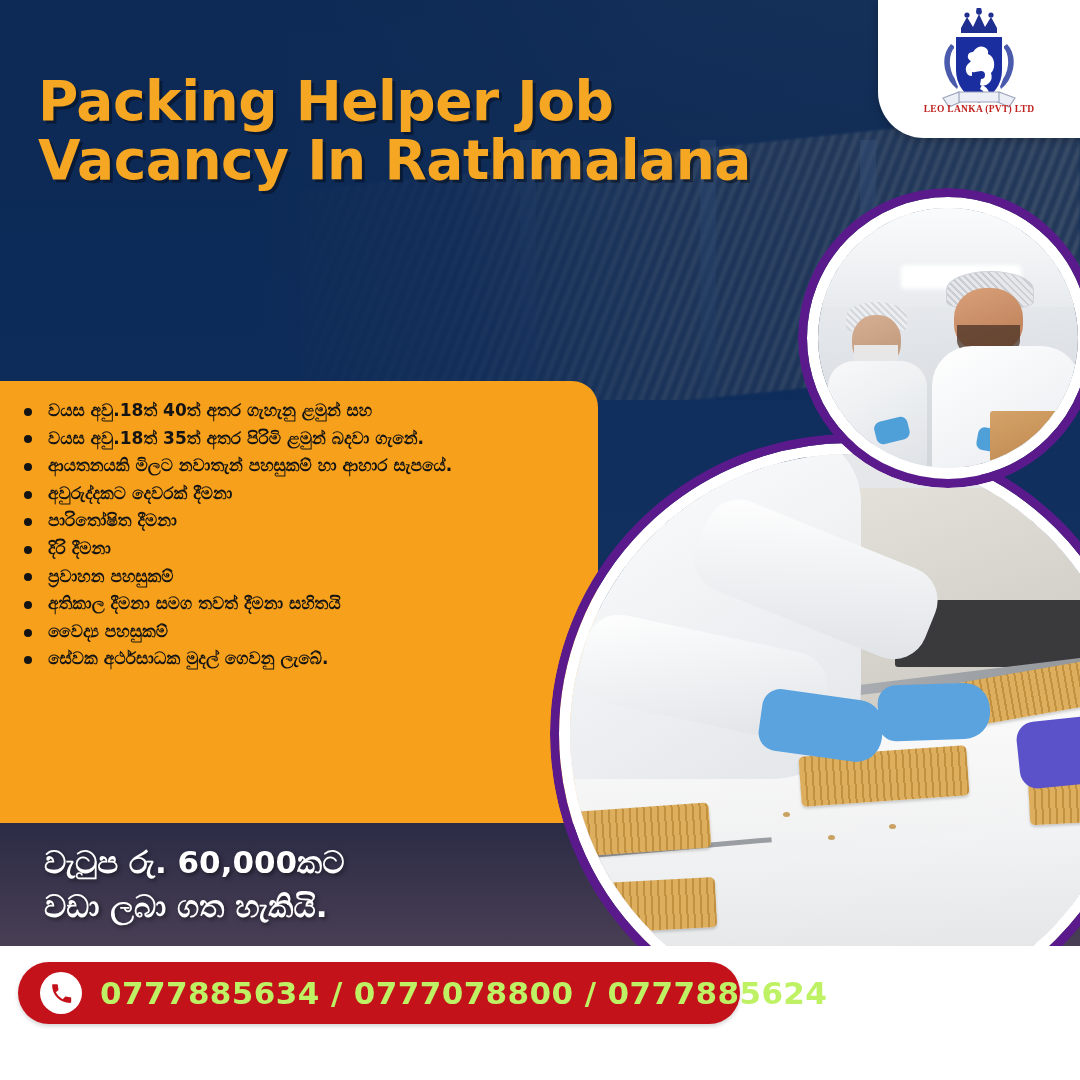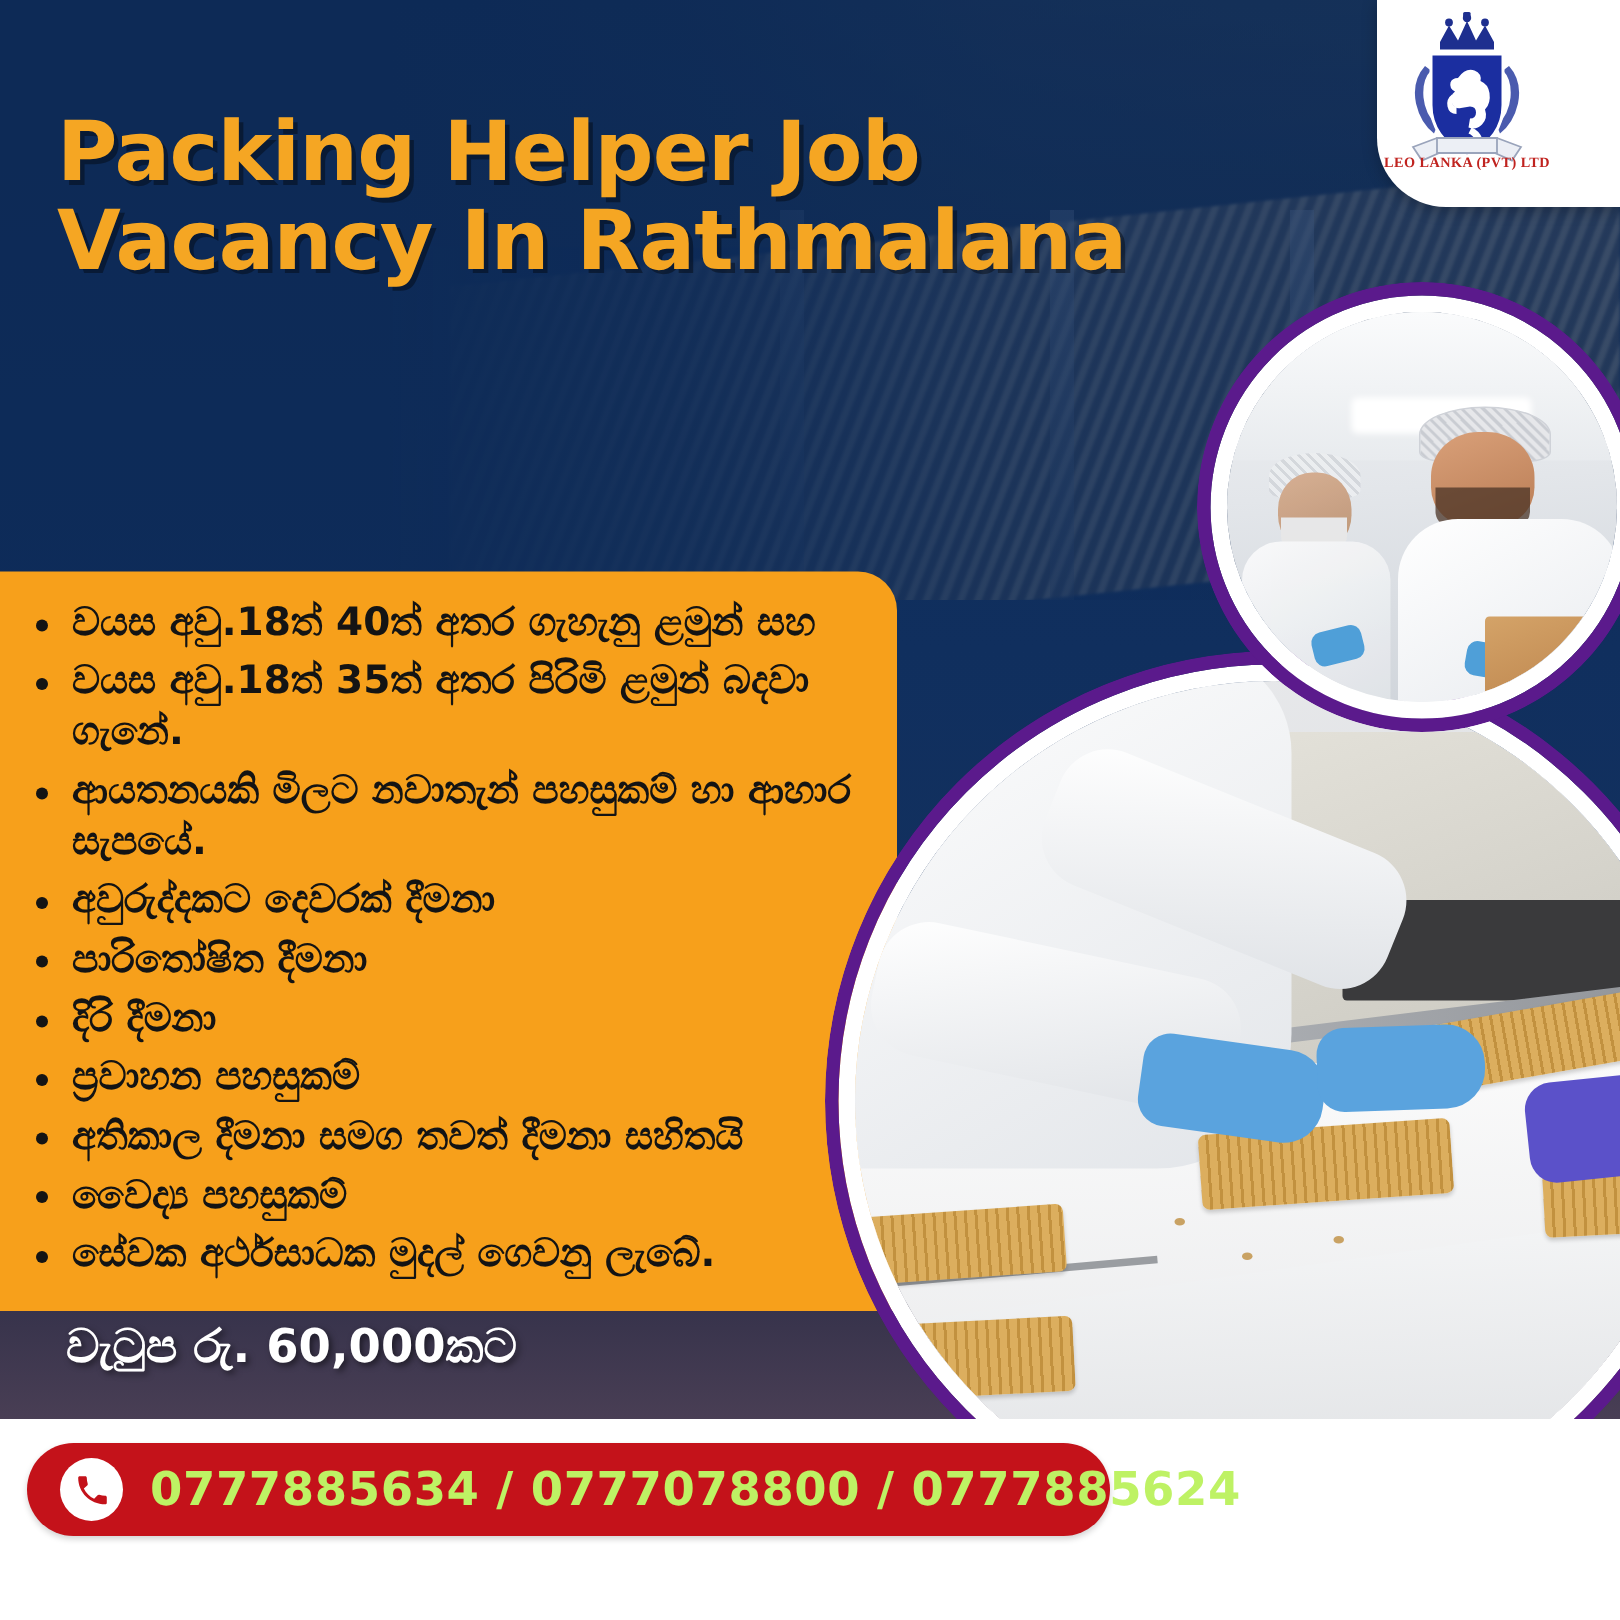--- a/index.html
+++ b/index.html
@@ -43,26 +43,26 @@
     background:linear-gradient(180deg,rgba(150,170,200,.45),rgba(60,80,110,.35));
   }
   .hdr-photo .veil{
     position:absolute; inset:0;
     background:linear-gradient(90deg,#0d2a56 0%,#0d2a56 24%,rgba(13,42,86,.86) 42%,rgba(13,42,86,.55) 62%,rgba(13,42,86,.35) 100%);
   }
 
   
   .logo-card{
     position:absolute; right:0; top:0;
-    width:162px; height:138px;
+    width:202px; height:138px;
     background:#ffffff;
     border-bottom-left-radius:46px;
     border-bottom-right-radius:0;
     box-shadow:0 2px 10px rgba(0,0,0,.25);
-    display:flex; flex-direction:column; align-items:flex-start; justify-content:flex-start;
+    display:flex; flex-direction:column; align-items:center; justify-content:flex-start;
     padding-top:8px;
     overflow:hidden;
     z-index:40;
   }
   .logo-mark{ width:120px; height:112px; position:relative; }
   .logo-name{
     position:absolute; bottom:6px; left:0; right:0;
     text-align:center; color:#c0231f;
     font-size:9.5px; font-weight:bold; letter-spacing:.3px;
     font-family:"Liberation Serif",serif;
@@ -99,41 +99,41 @@
     background:#f7a01b;
     border-top-right-radius:26px;
     padding:18px 20px 14px 42px;
     z-index:20;
   }
   .bullets ul{ list-style:none; }
   .bullets li{
     position:relative;
     color:#141414;
     font-weight:bold;
-    font-size:26px;
+    font-size:17px;
     line-height:1.30;
     padding-left:26px;
     margin-bottom:5.5px;
   }
   .bullets li::before{
     content:"";
     position:absolute; left:2px; top:.52em;
     width:8px; height:8px; border-radius:50%;
     background:#141414;
   }
 
   
   .salary{
     position:absolute; left:44px; top:840px;
     color:#ffffff; font-weight:bold;
     font-size:31px; line-height:1.42;
     text-shadow:2px 2px 4px rgba(0,0,0,.5);
     z-index:25;
   }
-  .salary .ln{ display:block; white-space:nowrap;margin-top:36px; }
+  .salary .ln{ display:block; white-space:nowrap; }
 
   
   .bottom-band{
     position:absolute; left:0; bottom:0; width:1080px; height:134px;
     background:#ffffff; z-index:30;
   }
   .phone-pill{
     position:absolute; left:18px; top:16px;
     width:722px; height:62px;
     background:#c4121a;

